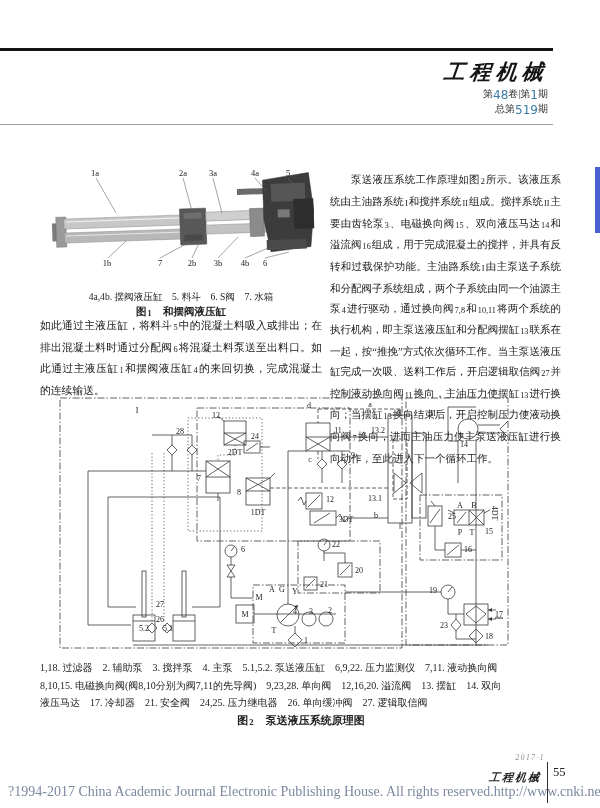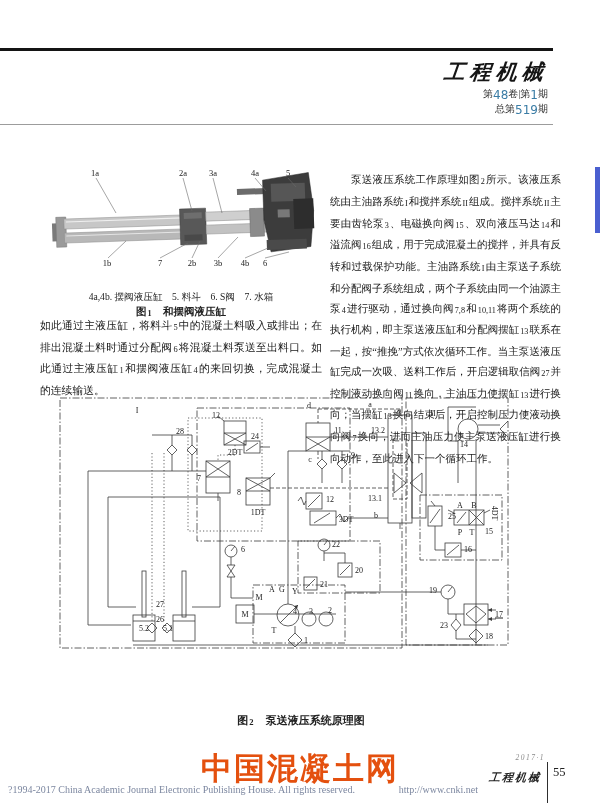--- a/index.html
+++ b/index.html
@@ -33,21 +33,21 @@
   .fig2 .fig-label{font-size:8px;}
   
   .legend{left:40px;top:659px;width:522px;font-size:10px;line-height:17.5px;color:#222;}
   .legend div{white-space:nowrap;}
   .cap-fig2{left:40px;top:713px;width:522px;text-align:center;font-weight:bold;font-size:11px;}
   
   .watermark{left:0;top:748px;width:600px;text-align:center;
              font-family:"DejaVu Sans","Liberation Sans",sans-serif;
              font-size:31px;font-weight:600;letter-spacing:2px;color:#e4500e;}
   .copyright{left:8px;top:784px;width:470px;display:flex;justify-content:space-between;
-             font-size:10px;color:#7c87a0;white-space:nowrap;}
+             font-size:14px;color:#7c87a0;white-space:nowrap;}
   .ft-issue{left:495px;top:753px;width:50px;text-align:right;font-size:7.5px;font-style:italic;
             letter-spacing:1.5px;color:#8a8a8a;}
   .ft-logo{left:489px;top:770px;font-size:11px;font-weight:bold;font-style:italic;letter-spacing:2px;
            transform:skewX(-6deg);color:#222;white-space:nowrap;}
   .ft-bar{left:547px;top:762px;width:1px;height:41px;background:#2e2e2e;}
   .ft-page{left:553px;top:765px;font-size:12.5px;color:#222;}
   
   svg .s{stroke:#3b3b3b;stroke-width:.8;fill:none;}
   svg .dd{stroke-dasharray:7 2 1.5 2;}
   svg .dot{stroke-dasharray:1.2 2.2;}
@@ -334,23 +334,27 @@
         <span class="fig-label" style="left: 441px; top: 138px;">15</span>
         <span class="fig-label" style="left: 446px; top: 120px; transform: translate(-50%, -50%) rotate(90deg);">4DT</span>
         <span class="fig-label" style="left: 420px; top: 156px;">16</span>
         <span class="fig-label" style="left: 385px; top: 197px;">19</span>
         <span class="fig-label" style="left: 451px; top: 221px; text-decoration: underline;">17</span>
         <span class="fig-label" style="left: 396px; top: 232px;">23</span>
         <span class="fig-label" style="left: 441px; top: 243px;">18</span>
       </div>
   </div>
 
+  <div class="abs legend">
+      <div>1,18. 过滤器　2. 辅助泵　3. 搅拌泵　4. 主泵　5.1,5.2. 泵送液压缸　6,9,22. 压力监测仪　7,11. 液动换向阀</div>
+      <div>8,10,15. 电磁换向阀(阀8,10分别为阀7,11的先导阀)　9,23,28. 单向阀　12,16,20. 溢流阀　13. 摆缸　14. 双向</div>
+      <div>液压马达　17. 冷却器　21. 安全阀　24,25. 压力继电器　26. 单向缓冲阀　27. 逻辑取信阀</div>
+    </div>
   <div class="abs cap cap-fig2"><span>图</span><span class="subnum">2</span><span>　泵送液压系统原理图</span></div>
 
-  <div class="abs watermark">中国混凝土网</div>
   <div class="abs copyright">
     <span>?1994-2017 China Academic Journal Electronic Publishing House. All rights reserved.</span>
     <span>http://www.cnki.net</span>
   </div>
   <div class="abs ft-issue">2017·1</div>
   <div class="abs ft-logo">工程机械</div>
   <div class="abs ft-bar"></div>
   <div class="abs ft-page">55</div>
 
 </div>

